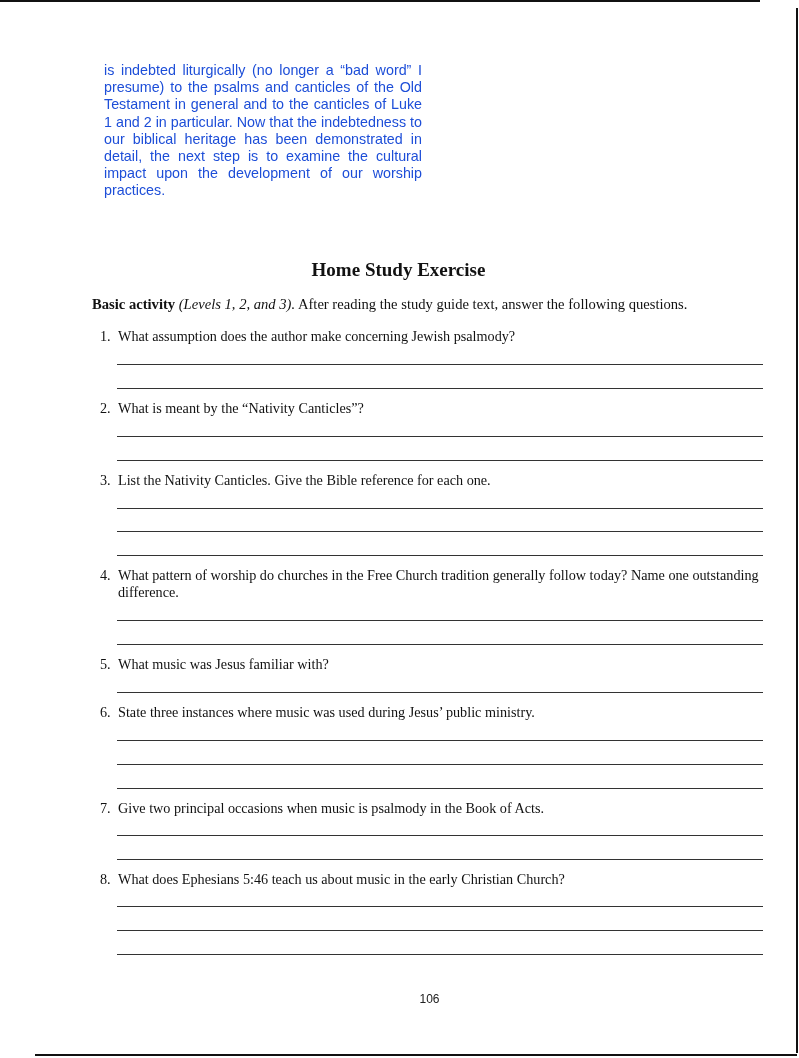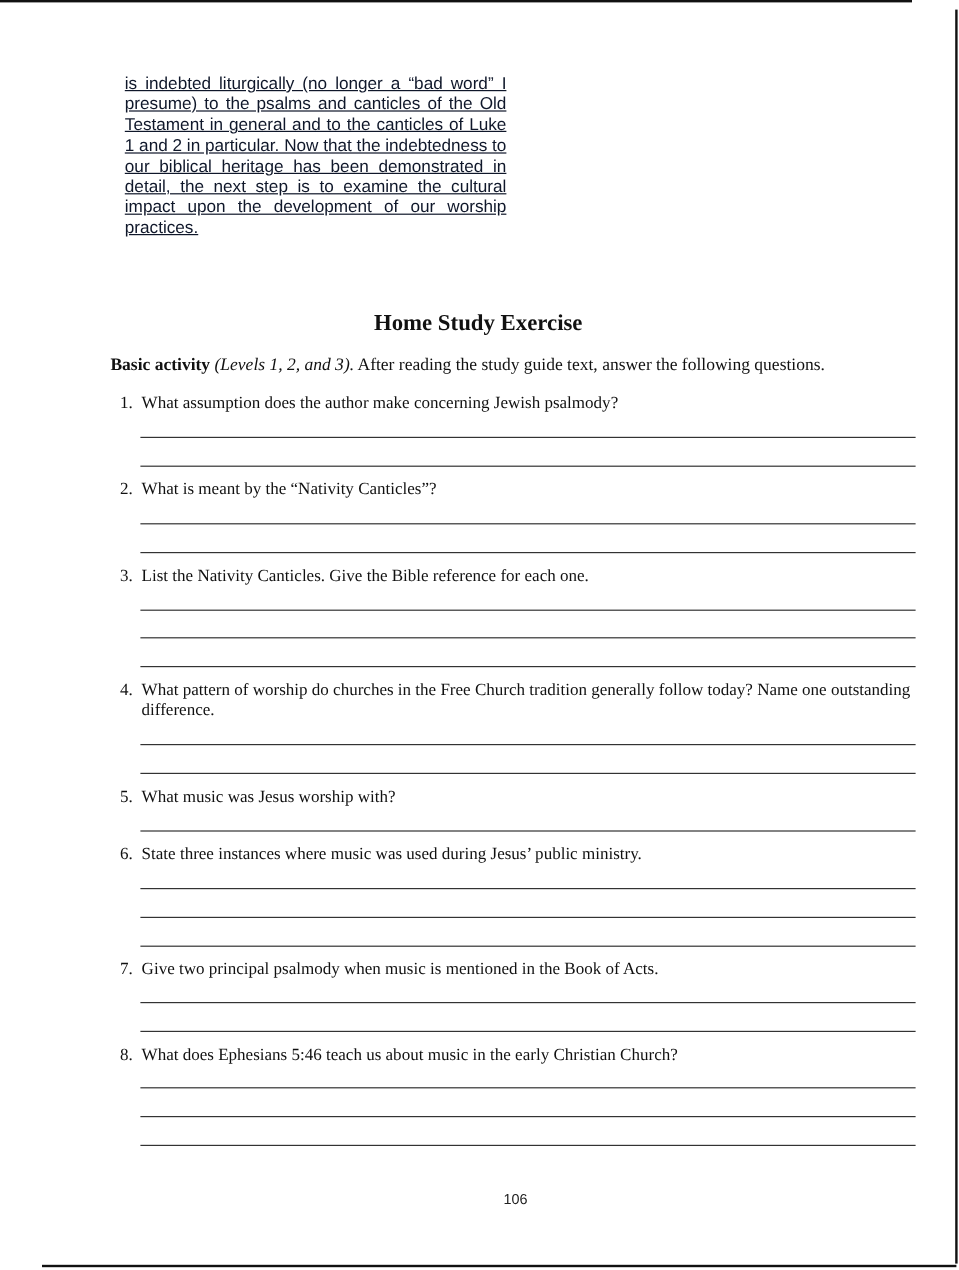--- a/index.html
+++ b/index.html
@@ -3,21 +3,21 @@
   <meta charset="utf-8">
   <style>
     html, body { margin: 0; padding: 0; background: #ffffff; }
     body { width: 799px; height: 1058px; position: relative; overflow: hidden; }
     .top-rule { position: absolute; left: 0; top: 0; width: 760px; height: 2px; background: #111; }
     .right-rule { position: absolute; left: 796px; top: 8px; width: 2px; height: 1045px; background: #111; }
     .bottom-rule { position: absolute; left: 35px; top: 1054px; width: 762px; height: 2px; background: #111; }
     .intro {
       position: absolute; left: 104px; top: 62px; width: 318px;
       font-family: "Liberation Sans", sans-serif; font-size: 14.3px; line-height: 17.2px;
-      color: #0f172a; text-align: justify; text-decoration: underline;
+      color: #1d4ed8; text-align: justify;
     }
     .intro p { margin: 0; }
     .title {
       position: absolute; left: 0; top: 259px; width: 737px; padding-left: 60px; box-sizing: border-box;
       text-align: center; font-family: "Liberation Serif", serif; font-weight: bold;
       font-size: 19px; color: #111;
     }
     .instructions {
       position: absolute; left: 92px; top: 296px; width: 690px;
       font-family: "Liberation Serif", serif; font-size: 14.6px; color: #111; white-space: nowrap;
@@ -79,35 +79,35 @@
 
 <div class="q" style="top:567px">
   <span class="num">4.</span>
   <span class="text">What pattern of worship do churches in the Free Church tradition generally follow today? Name one outstanding difference.</span>
 </div>
 <div class="line" style="top:620px"></div>
 <div class="line" style="top:644px"></div>
 
 <div class="q" style="top:656px">
   <span class="num">5.</span>
-  <span class="text">What music was Jesus worship with?</span>
+  <span class="text">What music was Jesus familiar with?</span>
 </div>
 <div class="line" style="top:692px"></div>
 
 <div class="q" style="top:704px">
   <span class="num">6.</span>
   <span class="text">State three instances where music was used during Jesus’ public ministry.</span>
 </div>
 <div class="line" style="top:740px"></div>
 <div class="line" style="top:764px"></div>
 <div class="line" style="top:788px"></div>
 
 <div class="q" style="top:800px">
   <span class="num">7.</span>
-  <span class="text">Give two principal psalmody when music is mentioned in the Book of Acts.</span>
+  <span class="text">Give two principal occasions when music is psalmody in the Book of Acts.</span>
 </div>
 <div class="line" style="top:835px"></div>
 <div class="line" style="top:859px"></div>
 
 <div class="q" style="top:871px">
   <span class="num">8.</span>
   <span class="text">What does Ephesians 5:46 teach us about music in the early Christian Church?</span>
 </div>
 <div class="line" style="top:906px"></div>
 <div class="line" style="top:930px"></div>

